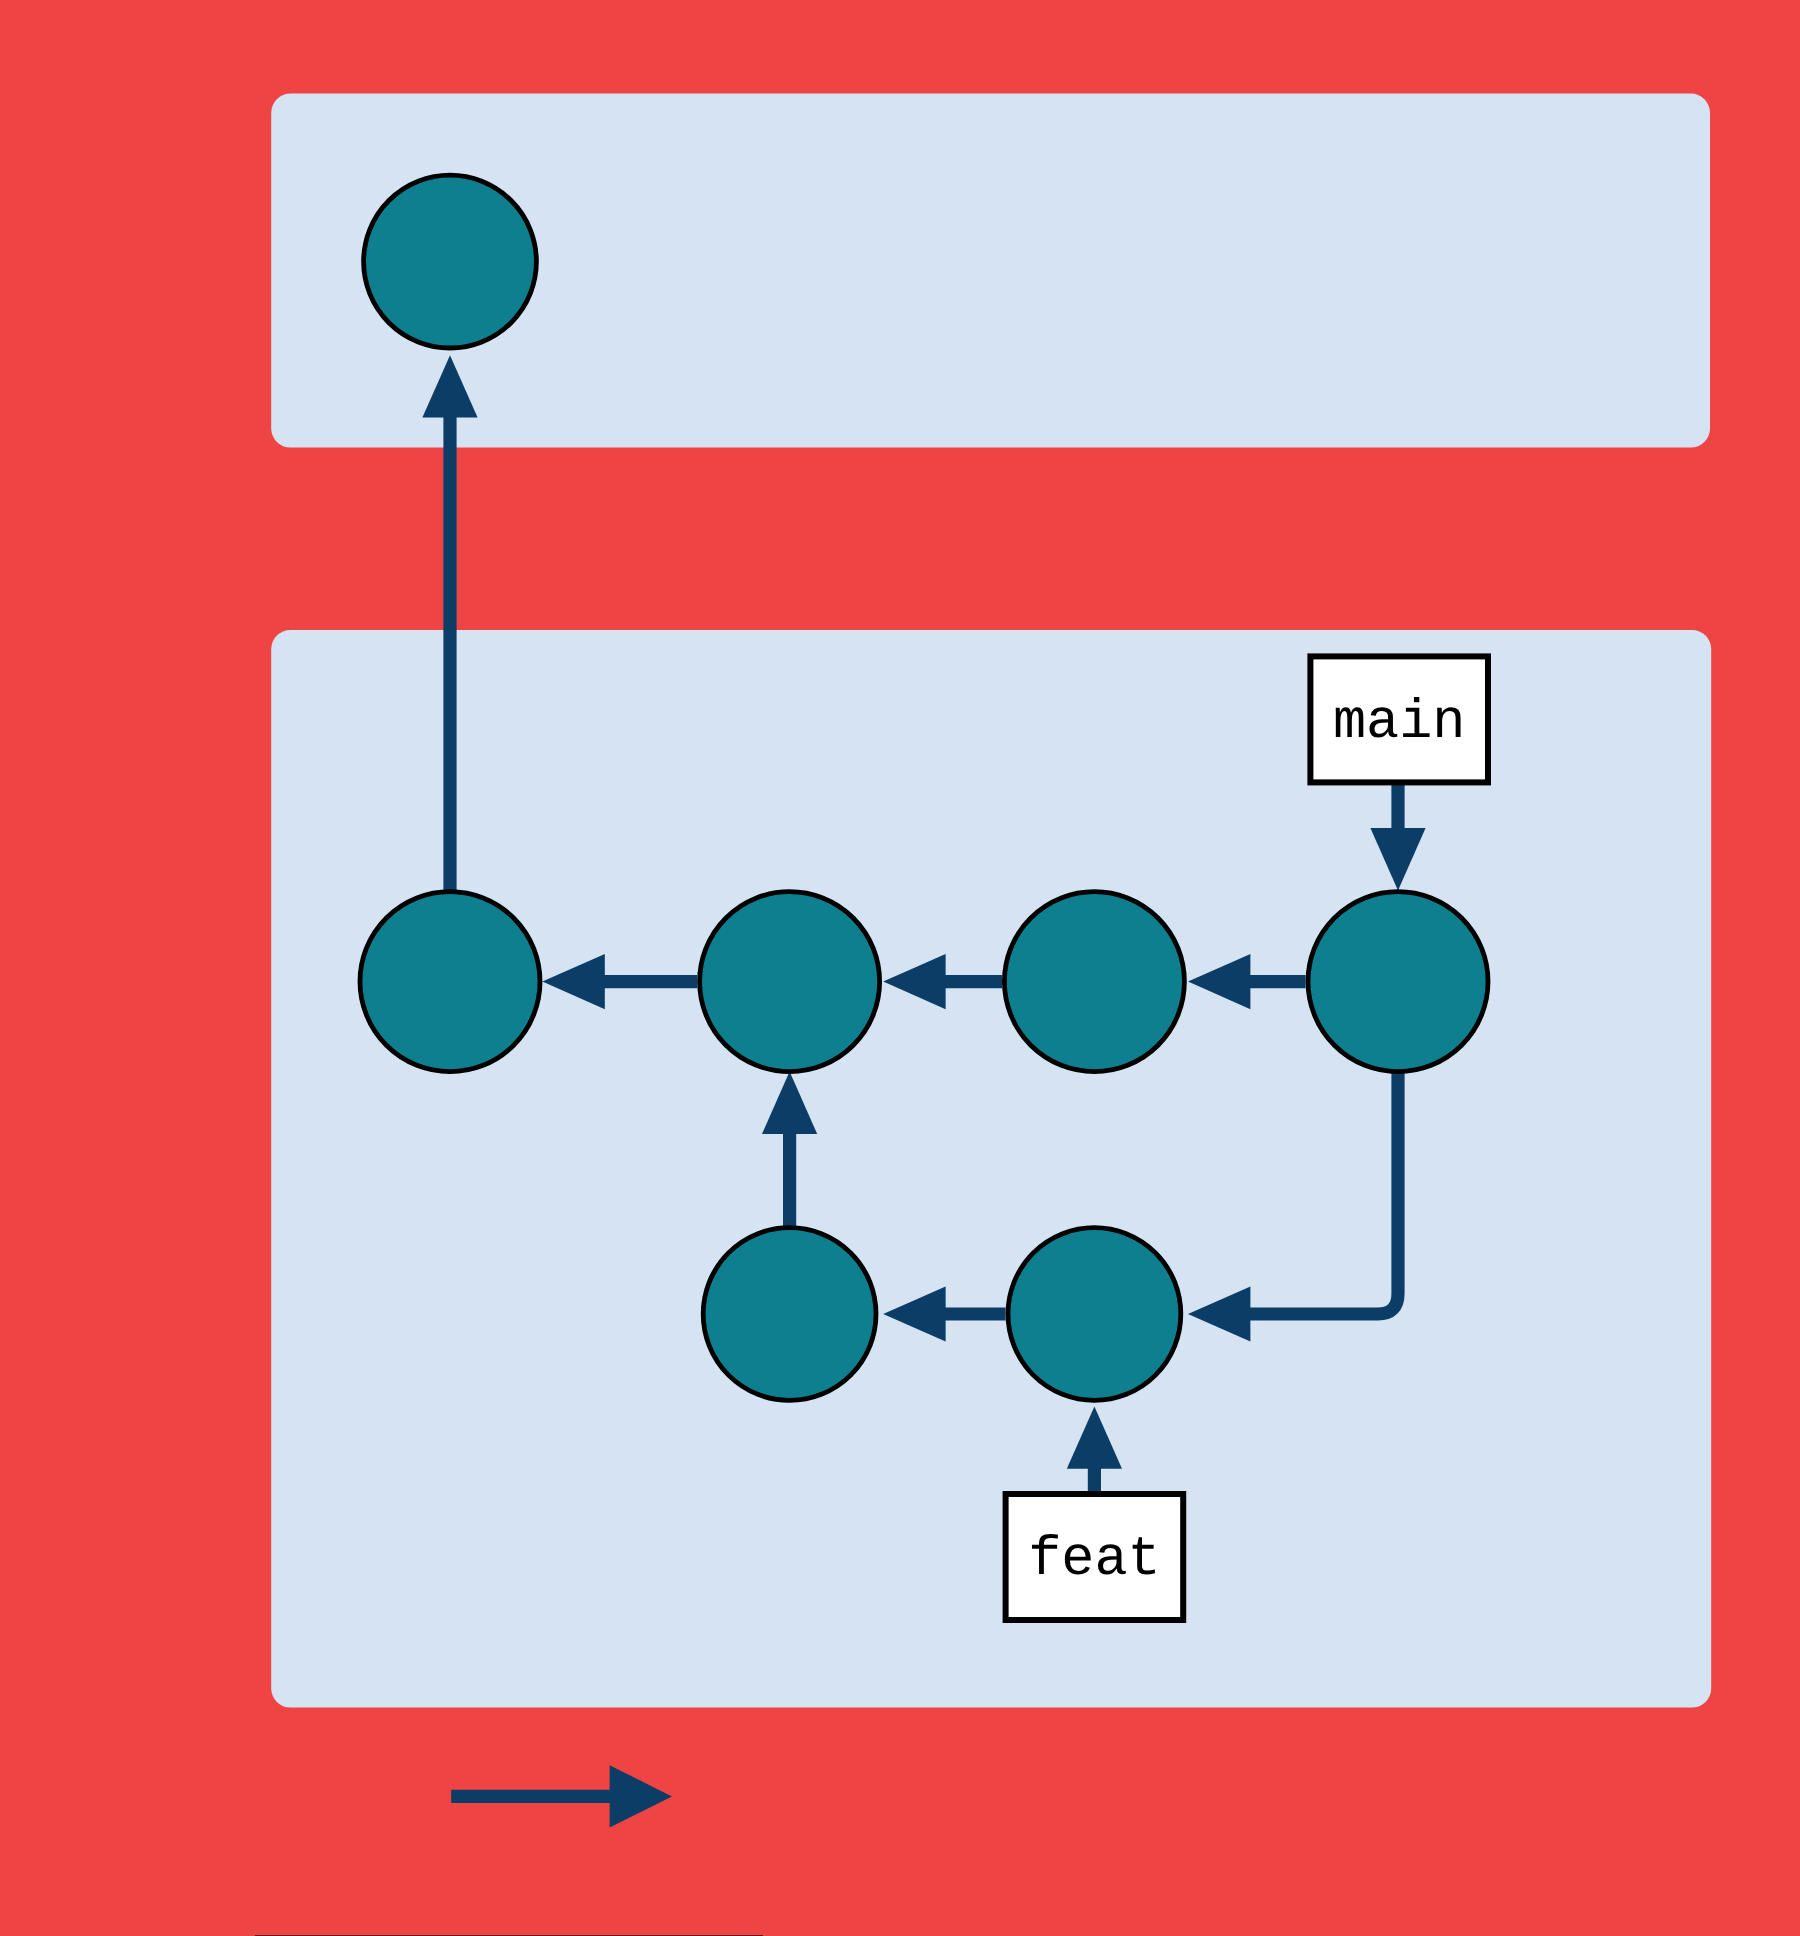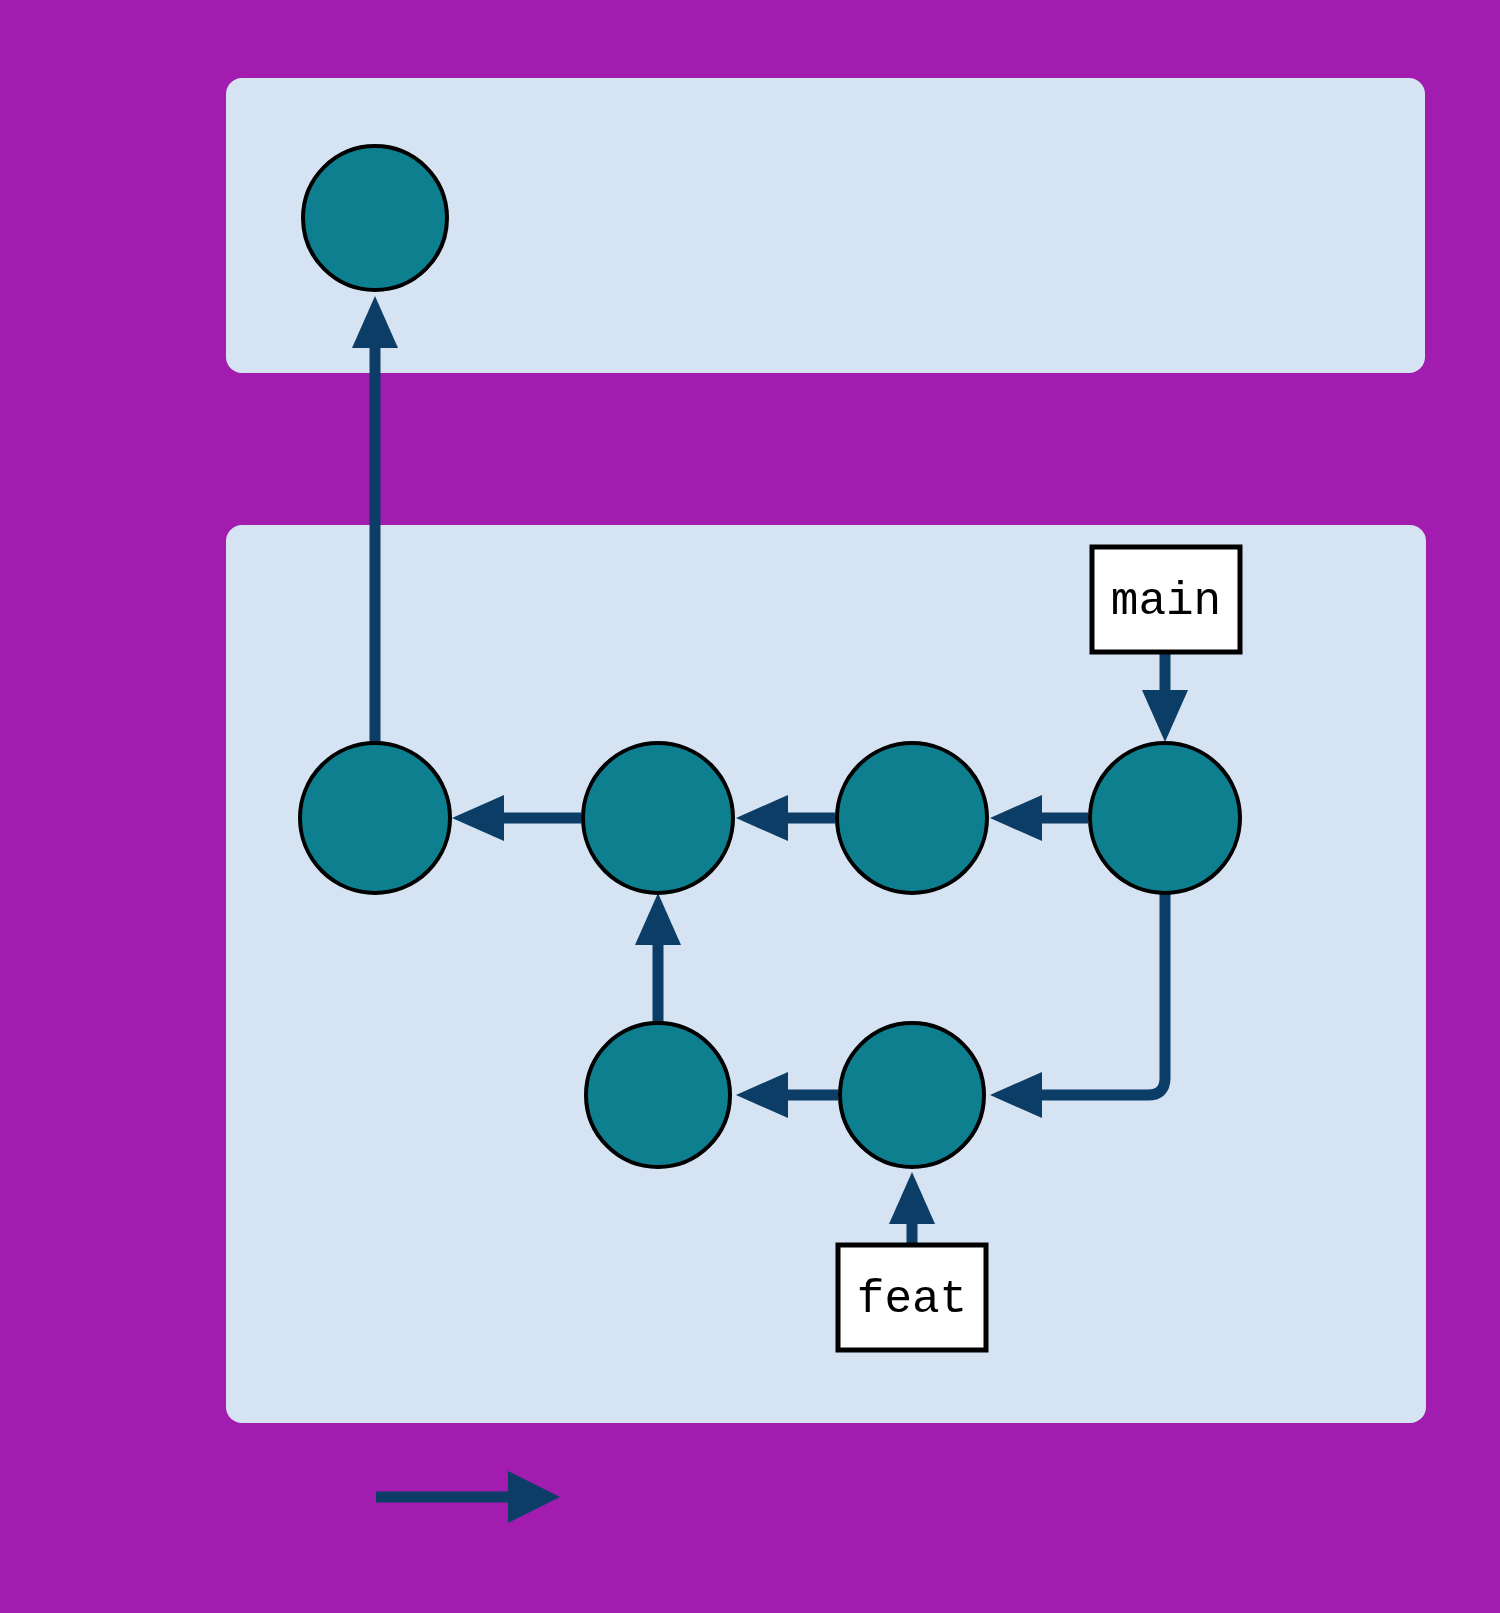--- a/index.html
+++ b/index.html
@@ -11,21 +11,21 @@
   body {
     width: 1500px;
     height: 1613px;
     overflow: hidden;
     font-family: "Liberation Mono", "DejaVu Sans Mono", monospace;
   }
   #stage {
     position: relative;
     width: 1500px;
     height: 1613px;
-    background: #a21caf;
+    background: #ef4444;
   }
   #diagram-svg {
     position: absolute;
     left: 0;
     top: 0;
     width: 1500px;
     height: 1613px;
     display: block;
   }
   .panel-rect {

